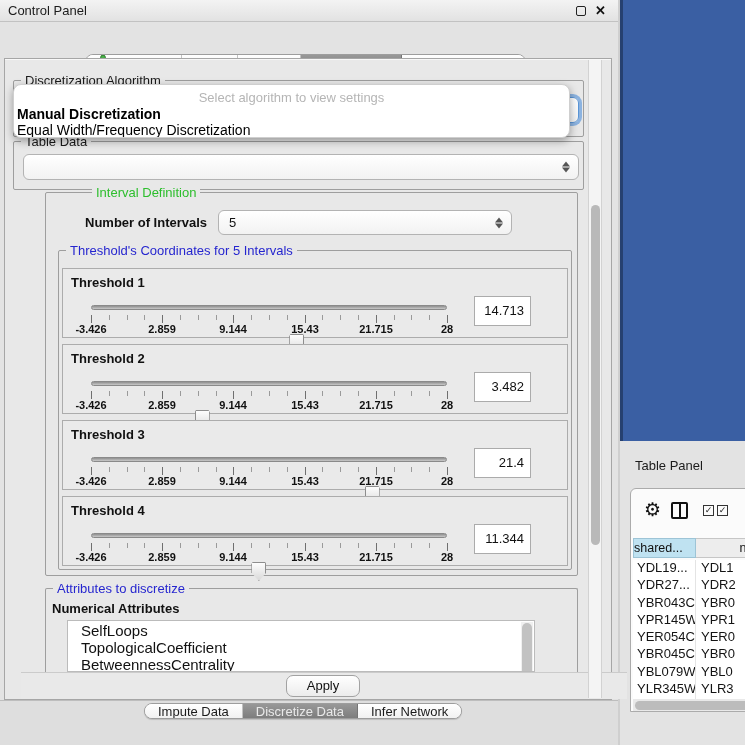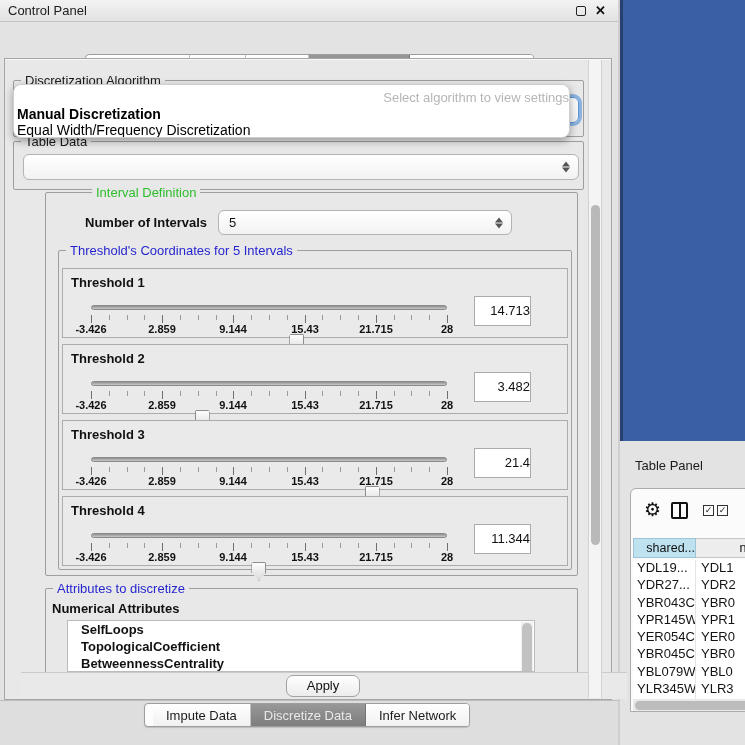--- a/index.html
+++ b/index.html
@@ -8,22 +8,22 @@
   #stage { position:absolute; left:0; top:0; width:745px; height:745px; background:#e3e3e3; }
 
   
   .titlebar { position:absolute; left:0; top:0; width:618px; height:22px;
     background:linear-gradient(#f3f3f3,#e2e2e2); border-bottom:1px solid #c2c2c2; }
   .titlebar .ttl { position:absolute; left:8px; top:3px; font-size:13px; color:#1c1c1c; }
   .float-btn { position:absolute; left:576px; top:6px; width:10px; height:10px; border:1.5px solid #222; border-radius:2px; background:transparent; }
   .close-btn { position:absolute; left:595px; top:3px; font-size:13px; font-weight:bold; color:#111; }
 
   .tabstrip-top { position:absolute; left:0; top:22px; width:618px; height:36px; background:#e3e3e3; }
-  .seg { position:absolute; display:flex; border:1px solid #9d9d9d; border-radius:4px; overflow:hidden;
-         background:#fdfdfd; box-shadow:0 1px 1px rgba(0,0,0,.15); height:24px;padding-left:8px; }
+  .seg { position:absolute; display:flex; border:1px solid #9d9d9d; border-radius:9px; overflow:hidden;
+         background:#fdfdfd; box-shadow:0 1px 1px rgba(0,0,0,.15); height:16px; }
   .seg .tab { display:flex; align-items:center; justify-content:center; padding:0 13px; font-size:13px; color:#1a1a1a;
               border-right:1px solid #c2c2c2; background:linear-gradient(#ffffff,#f1f1f1); white-space:nowrap; }
   .seg .tab:last-child { border-right:none; }
   .seg .tab.sel { background:linear-gradient(#989898,#7d7d7d); color:#e9e9e9; border-right-color:#747474;align-items:center; }
   #topseg { left:85px; top:32px; }
   #botseg { left:144px; top:703px; }
 
   .neticon { width:15px; height:16px; margin-right:6px; }
 
   .panel-frame { position:absolute; left:4px; top:58px; width:608px; height:642px;
@@ -39,43 +39,43 @@
            font-size:13px; color:#111; display:flex; align-items:center; padding-left:10px; }
   .combo .spin { position:absolute; right:8px; top:50%; transform:translateY(-50%); display:flex; flex-direction:column; gap:1px; }
   .combo .spin i { width:0; height:0; border-left:4px solid transparent; border-right:4px solid transparent; }
   .combo .spin .up { border-bottom:5px solid #555; }
   .combo .spin .dn { border-top:5px solid #555; }
   .combo.focusring { box-shadow:0 0 0 3px rgba(90,150,220,.65); border-color:#5a95d6; }
 
   
   .popup { position:absolute; left:13px; top:84px; width:557px; height:54px; background:#ffffff;
            border:1px solid #cfcfcf; border-radius:8px; box-shadow:0 3px 8px rgba(0,0,0,.35); z-index:40; overflow:hidden; }
-  .popup .hint { position:absolute; left:0; right:0; top:5px; text-align:right; font-size:13px; color:#b5b5b5; }
+  .popup .hint { position:absolute; left:0; right:0; top:5px; text-align:center; font-size:13px; color:#b5b5b5; }
   .popup .opt1 { position:absolute; left:3px; top:21px; font-size:14px; font-weight:bold; color:#000; }
   .popup .opt2 { position:absolute; left:3px; top:37px; font-size:14px; color:#000; }
 
   
   .thr { position:absolute; left:62px; width:506px; height:70px; border:1px solid #acacac; background:#eaeaea; }
   .thr .tlabel { position:absolute; left:8px; top:6px; font-size:13px; font-weight:bold; color:#111; }
   .thr .track { position:absolute; left:28px; top:36px; width:356px; height:5px; border-radius:3px;
                 background:linear-gradient(#8f8f8f,#c9c9c9); border:1px solid #8a8a8a; }
   .thr .thumb { position:absolute; top:28px; width:15px; height:19px; margin-left:-7px;
                 background:linear-gradient(#fdfdfd,#d9d9d9); border:1px solid #8d8d8d;
                 clip-path:polygon(8% 0,92% 0,100% 12%,100% 55%,50% 100%,0 55%,0 12%); }
   .thr .ticks-min { position:absolute; left:28px; top:46px; width:357px; height:5px;
      background:repeating-linear-gradient(to right,#9a9a9a 0,#9a9a9a 1px,transparent 1px,transparent 17.8px); }
   .thr .ticks-maj { position:absolute; left:28px; top:46px; width:357px; height:8px;
      background:repeating-linear-gradient(to right,#6f6f6f 0,#6f6f6f 1px,transparent 1px,transparent 71.2px); }
   .thr .tk { position:absolute; top:54px; transform:translateX(-50%); font-size:11px; font-weight:bold; color:#111; white-space:nowrap; }
   .thr .vbox { position:absolute; left:411px; top:27px; width:57px; height:30px; background:#fff; border:1px solid #ababab;
-               font-size:13px; color:#111; text-align:right; line-height:28px; }
+               font-size:13px; color:#111; text-align:right; line-height:28px; padding-right:6px; }
 
   
   .attr-list { position:absolute; left:67px; top:620px; width:468px; height:52px; background:#fff; border:1px solid #bbb; overflow:hidden; }
-  .attr-list .item { font-size:13px; color:#111; padding:1px 0 1px 13px; height:17px;font-weight:bold; }
+  .attr-list .item { font-size:15px; color:#111; padding:1px 0 1px 13px; height:17px; }
   .attr-sb { position:absolute; right:1px; top:1px; width:12px; height:50px; background:#f0f0f0; }
   .attr-sb .th { position:absolute; left:1px; top:1px; width:10px; height:60px; background:#c2c2c2; border-radius:5px; }
 
   .apply-strip { position:absolute; left:21px; top:672px; width:606px; height:27px; background:#e9e9e9; border-top:1px solid #cbcbcb; }
   .apply-btn { position:absolute; left:265px; top:2px; width:74px; height:22px; background:linear-gradient(#ffffff,#ececec);
                border:1px solid #a2a2a2; border-radius:7px; font-size:13px; color:#111; text-align:center; line-height:20px; }
 
   
   .vscroll { position:absolute; left:588px; top:60px; width:14px; height:638px; background:#f4f4f4;
              border-left:1px solid #d2d2d2; border-right:1px solid #d2d2d2; }
@@ -91,21 +91,21 @@
   .tablepanel-area { position:absolute; left:620px; top:441px; width:108px; height:304px; background:#e3e3e3; }
   .tp-title { position:absolute; left:15px; top:17px; font-size:13px; color:#1c1c1c; }
   .tp-box { position:absolute; left:10px; top:47px; width:140px; height:224px; background:#fbfbfb;
             border:1px solid #ababab; border-radius:6px 0 0 0; }
   .tp-toolbar { position:absolute; left:0; top:0; width:100%; height:44px; }
   .tp-gear { position:absolute; left:13px; top:11px; font-size:19px; color:#111; line-height:20px; }
   .tp-split { position:absolute; left:40px; top:13px; width:17px; height:17px; border:2px solid #111; border-radius:2px; }
   .tp-split::after { content:""; position:absolute; left:5.5px; top:0; width:2px; height:13px; background:#111; }
   .tp-cb { position:absolute; top:16px; width:11px; height:11px; border:1.5px solid #333; font-size:9px; line-height:9px; text-align:center; color:#222; }
   .tp-hdr { position:absolute; left:2px; top:49px; height:20px; display:flex; }
-  .cell-h1 { width:63px; background:#bfe2f1; border:1px solid #9dc4d6; font-size:12.5px; text-align:right; line-height:18px; color:#111; }
+  .cell-h1 { width:63px; background:#bfe2f1; border:1px solid #9dc4d6; font-size:12.5px; text-align:left; line-height:18px; color:#111; }
   .cell-h2 { width:95px; background:#ededed; border:1px solid #c6c6c6; border-left:none; font-size:12.5px; text-align:center; line-height:18px; color:#111; }
   .tp-rows { position:absolute; left:2px; top:71px; width:142px; height:140px; overflow:hidden; background:#fff; }
   .tp-row { display:flex; height:17.3px; font-size:13px; color:#141414; }
   .tp-row .c1 { width:63px; padding-left:4px; border-right:1px solid #e4e4e4; white-space:nowrap; overflow:hidden; }
   .tp-row .c2 { width:79px; padding-left:5px; white-space:nowrap; overflow:hidden; }
   .tp-hscroll { position:absolute; left:2px; top:210px; width:141px; height:12px; background:#e9e9e9; }
   .tp-hscroll .th { position:absolute; left:2px; top:1.5px; width:150px; height:9px; background:#bcbcbc; border-radius:5px; }
 </style>
 </head>
 <body>

